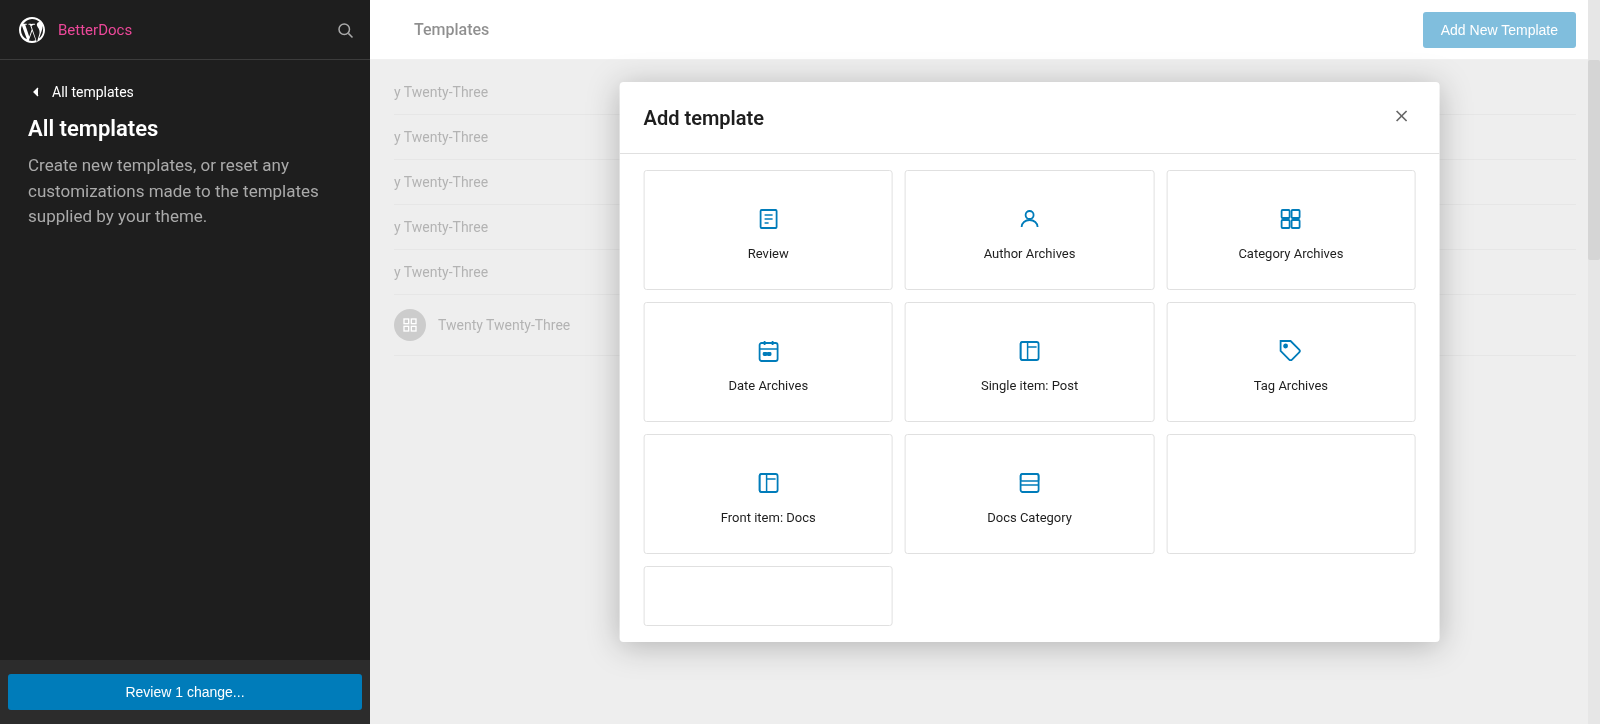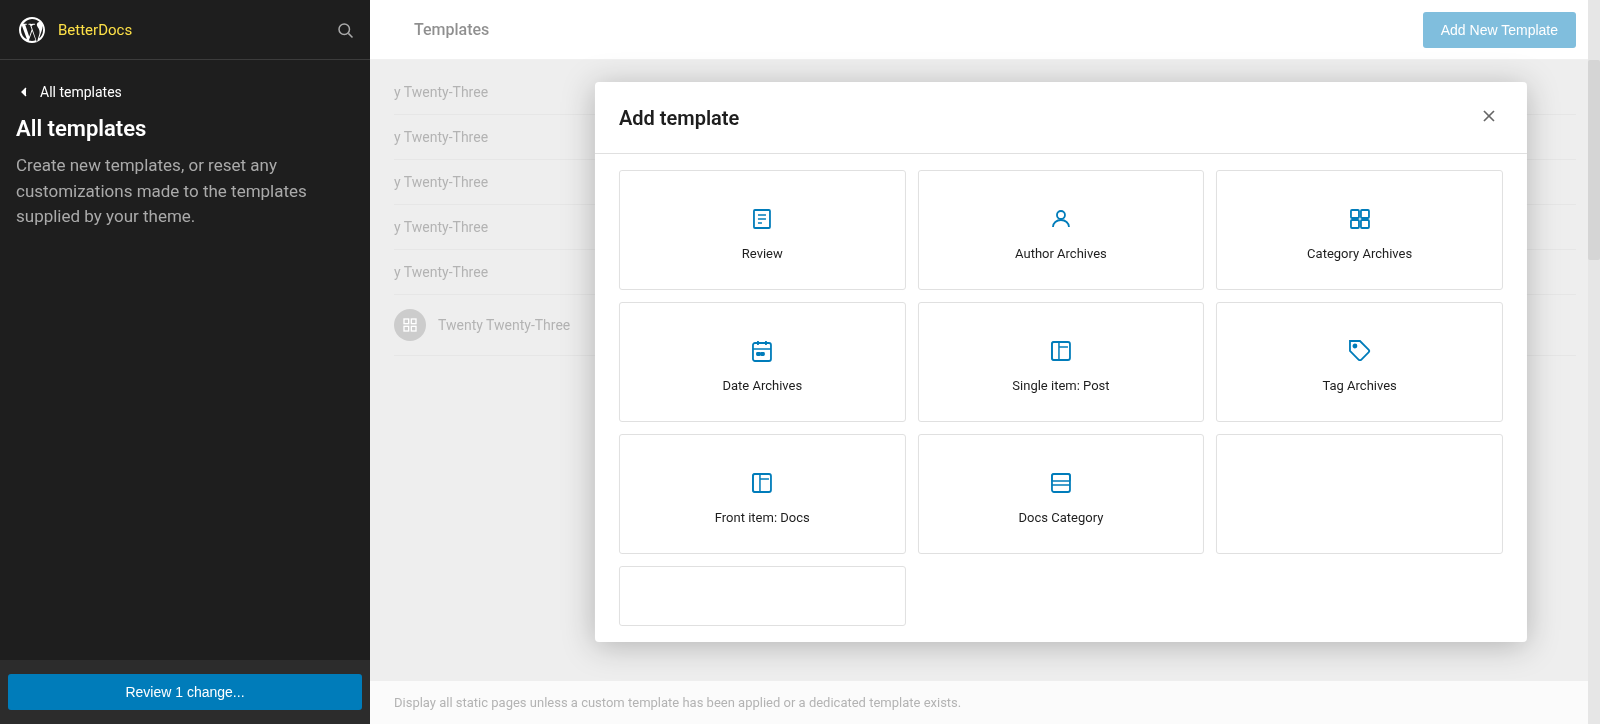--- a/index.html
+++ b/index.html
@@ -24,30 +24,31 @@
       padding: 0 16px;
       height: 60px;
       border-bottom: 1px solid #3c3c3c;
     }
     .wp-logo {
       width: 32px; height: 32px;
       background: #1e1e1e;
       display: flex; align-items: center; justify-content: center;
     }
     .wp-logo svg { fill: #fff; width: 26px; height: 26px; }
-    .app-name { color: #fde047; font-size: 15px; font-weight: 400; }
+    .app-name { color: #ec4899; font-size: 15px; font-weight: 400; }
     .search-icon-btn {
       margin-left: auto;
       background: none; border: none; color: #aaa; cursor: pointer;
       display: flex; align-items: center;
     }
 
     .sidebar-content {
       padding: 24px 16px;
       flex: 1;
+      margin-left: 12px;
     }
     .back-link {
       display: flex; align-items: center; gap: 8px;
       color: #fff; font-size: 14px; cursor: pointer;
       margin-bottom: 16px;
     }
     .back-link svg { fill: #fff; width: 16px; height: 16px; }
     .sidebar-title {
       font-size: 22px; font-weight: 600; color: #fff;
       margin-bottom: 12px;
@@ -156,21 +157,21 @@
       background: rgba(255,255,255,0.5);
       z-index: 10;
     }
 
     
     .modal {
       position: fixed;
       left: 50%;
       top: 50%;
       transform: translate(-22%, -50%);
-      width: 932px;
+      width: 820px;
       max-height: 580px;
       background: #fff;
       border-radius: 4px;
       box-shadow: 0 4px 32px rgba(0,0,0,0.25);
       z-index: 20;
       display: flex;
       flex-direction: column;
       overflow: hidden;
     }
     .modal-header {
@@ -316,23 +317,20 @@
           <rect x="3" y="3" width="7" height="7"></rect>
             <rect x="14" y="3" width="7" height="7"></rect>
           <rect x="14" y="14" width="7" height="7"></rect>
             <rect x="3" y="14" width="7" height="7"></rect>
         </svg>
       </div>
       <span class="bg-row-text">Twenty Twenty-Three</span>
     </div>
   </div>
 
-  <div class="desc-bar">
-    <span>Display all static pages unless a custom template has been applied or a dedicated template exists.</span>
-  </div>
 
   <div class="scrollbar-track">
     <div class="scrollbar-thumb"></div>
   </div>
 </div>
 
 <div class="modal-backdrop"></div>
 
 <div class="modal">
   <div class="modal-header">

